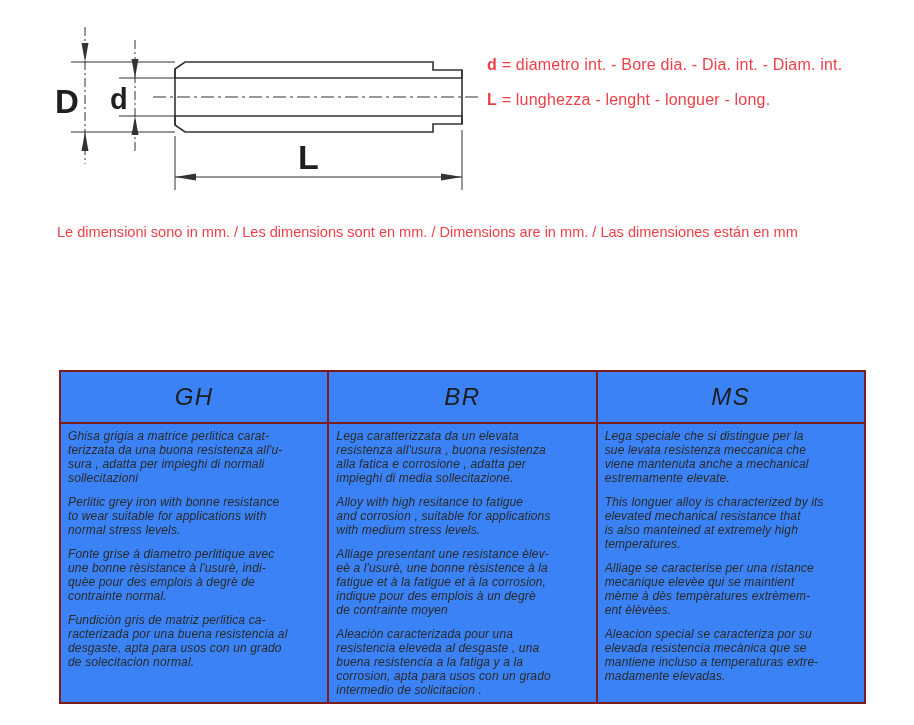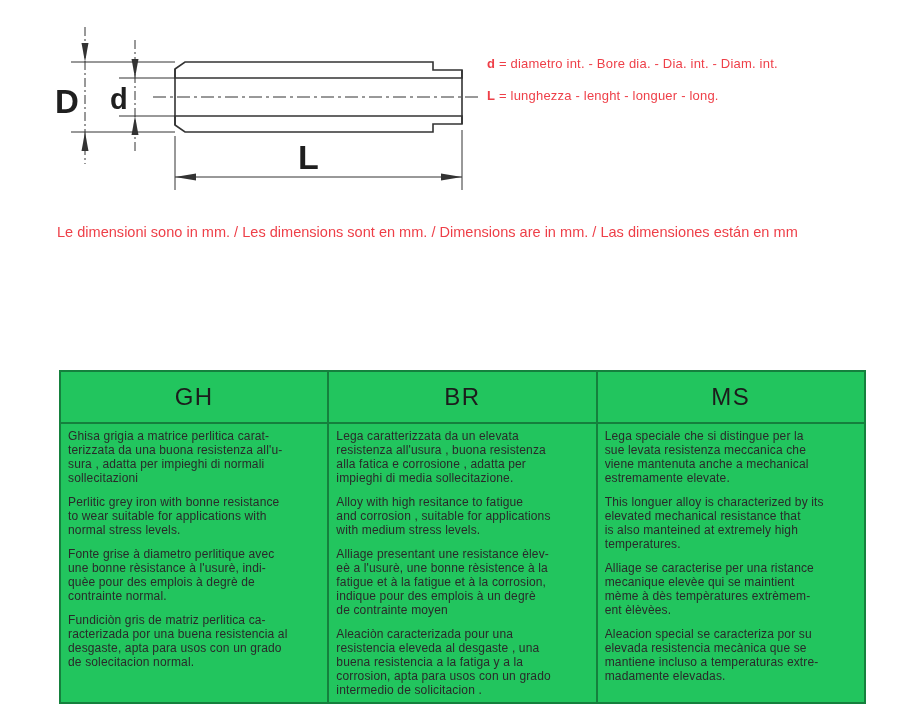--- a/index.html
+++ b/index.html
@@ -20,21 +20,21 @@
     width: 430px;
     height: 200px;
   }
 
   
   .legend {
     position: absolute;
     left: 487px;
     top: 56px;
     color: #ee3f48;
-    font-size: 13px;
+    font-size: 16px;
     letter-spacing: 0.2px;
   }
   .legend-line { margin: 0 0 17px 0; white-space: nowrap; }
   .legend-line.gap-large { margin-top: 8px; }
   .legend-symbol { font-weight: bold; }
 
   
   .note {
     position: absolute;
     left: 57px;
@@ -52,22 +52,23 @@
   .materials {
     position: absolute;
     left: 59px;
     top: 370px;
     width: 807px;
     height: 333px;
     border-collapse: collapse;
     table-layout: fixed;
   }
   .materials th, .materials td {
-    border: 2px solid #15803d;
-    background: #22c55e;
+    border: 2px solid #7f1d1d;
+    background: #3b82f6;
+    font-style: italic;
   }
   .materials th {
     height: 48px;
     font-size: 24px;
     font-weight: 500;
     letter-spacing: 1.5px;
     color: #1c1c1c;
     text-align: center;
     vertical-align: middle;
   }

